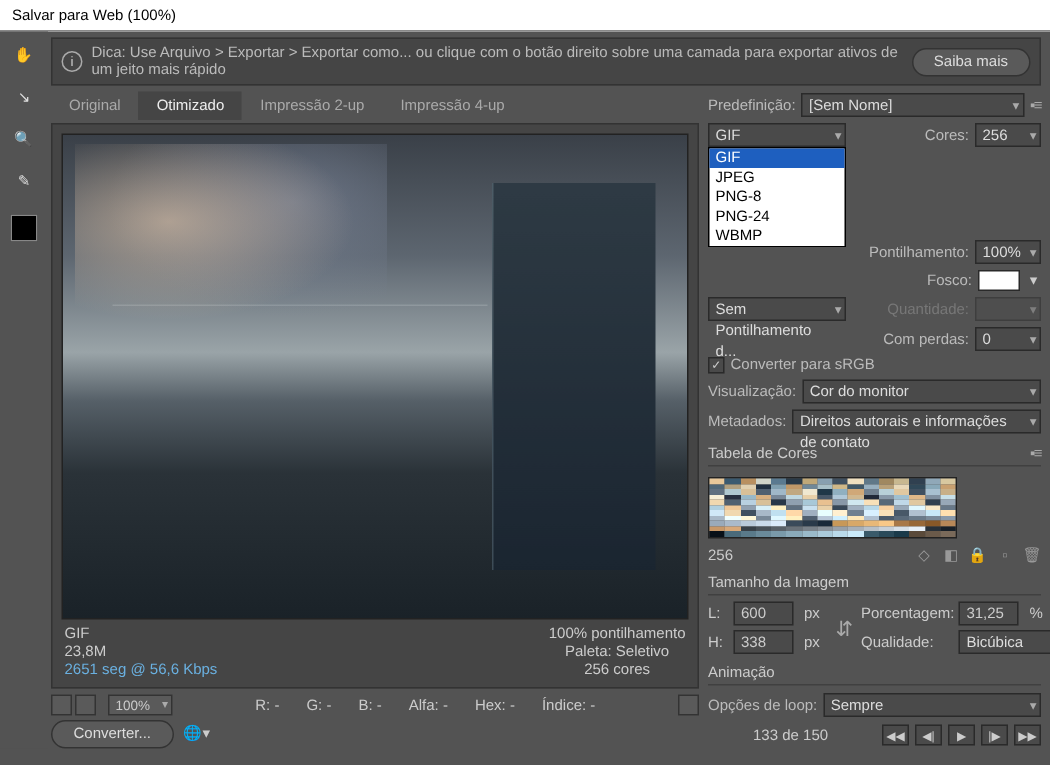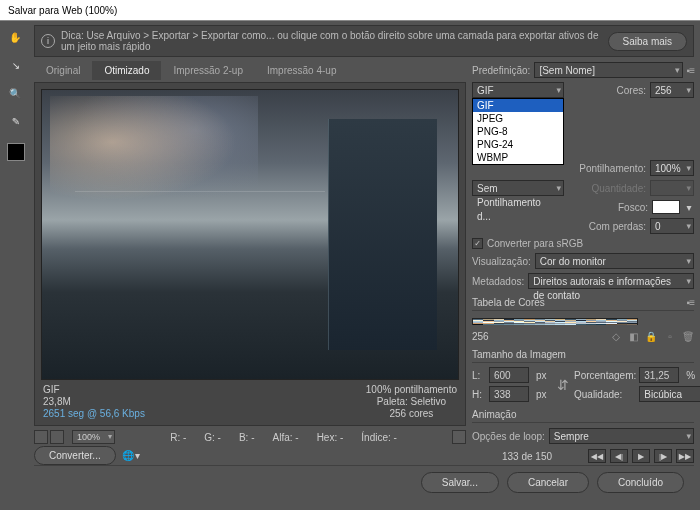--- a/index.html
+++ b/index.html
@@ -144,30 +144,30 @@
           <div style="flex:1"></div>
           <span class="lbl">Cores:</span>
           <div class="sel" style="width:44px">256</div>
         </div>
         <div class="row" style="margin-top:58px">
           <div style="flex:1"></div>
           <span class="lbl">Pontilhamento:</span>
           <div class="sel" style="width:44px">100%</div>
         </div>
         <div class="row">
+          <div style="flex:1"></div>
+          <span class="lbl">Fosco:</span>
+          <div class="swatchbox"></div>
+          <span style="width:10px;text-align:center">▾</span>
+        </div>
+        <div class="row">
           <div class="sel" style="width:92px">Sem Pontilhamento d...</div>
           <div style="flex:1"></div>
           <span class="lbl dim">Quantidade:</span>
           <div class="sel" style="width:44px;opacity:.5"></div>
-        </div>
-        <div class="row">
-          <div style="flex:1"></div>
-          <span class="lbl">Fosco:</span>
-          <div class="swatchbox"></div>
-          <span style="width:10px;text-align:center">▾</span>
         </div>
         <div class="row">
           <div style="flex:1"></div>
           <span class="lbl">Com perdas:</span>
           <div class="sel" style="width:44px">0</div>
         </div>
         <div class="row">
           <span class="chk">✓</span>
           <span class="lbl">Converter para sRGB</span>
         </div>
@@ -402,19 +402,14 @@
         <div class="anim-ctrl">
           <span class="lbl" style="margin-right:auto;margin-left:30px">133 de 150</span>
           <div class="pbtn">◀◀</div>
           <div class="pbtn">◀|</div>
           <div class="pbtn">▶</div>
           <div class="pbtn">|▶</div>
           <div class="pbtn">▶▶</div>
         </div>
       </div>
     </div>
-    <div class="footer-btns">
-      <div class="btn pill">Salvar...</div>
-      <div class="btn pill">Cancelar</div>
-      <div class="btn pill">Concluído</div>
-    </div>
   </div>
 </div>
 
 </body></html>

